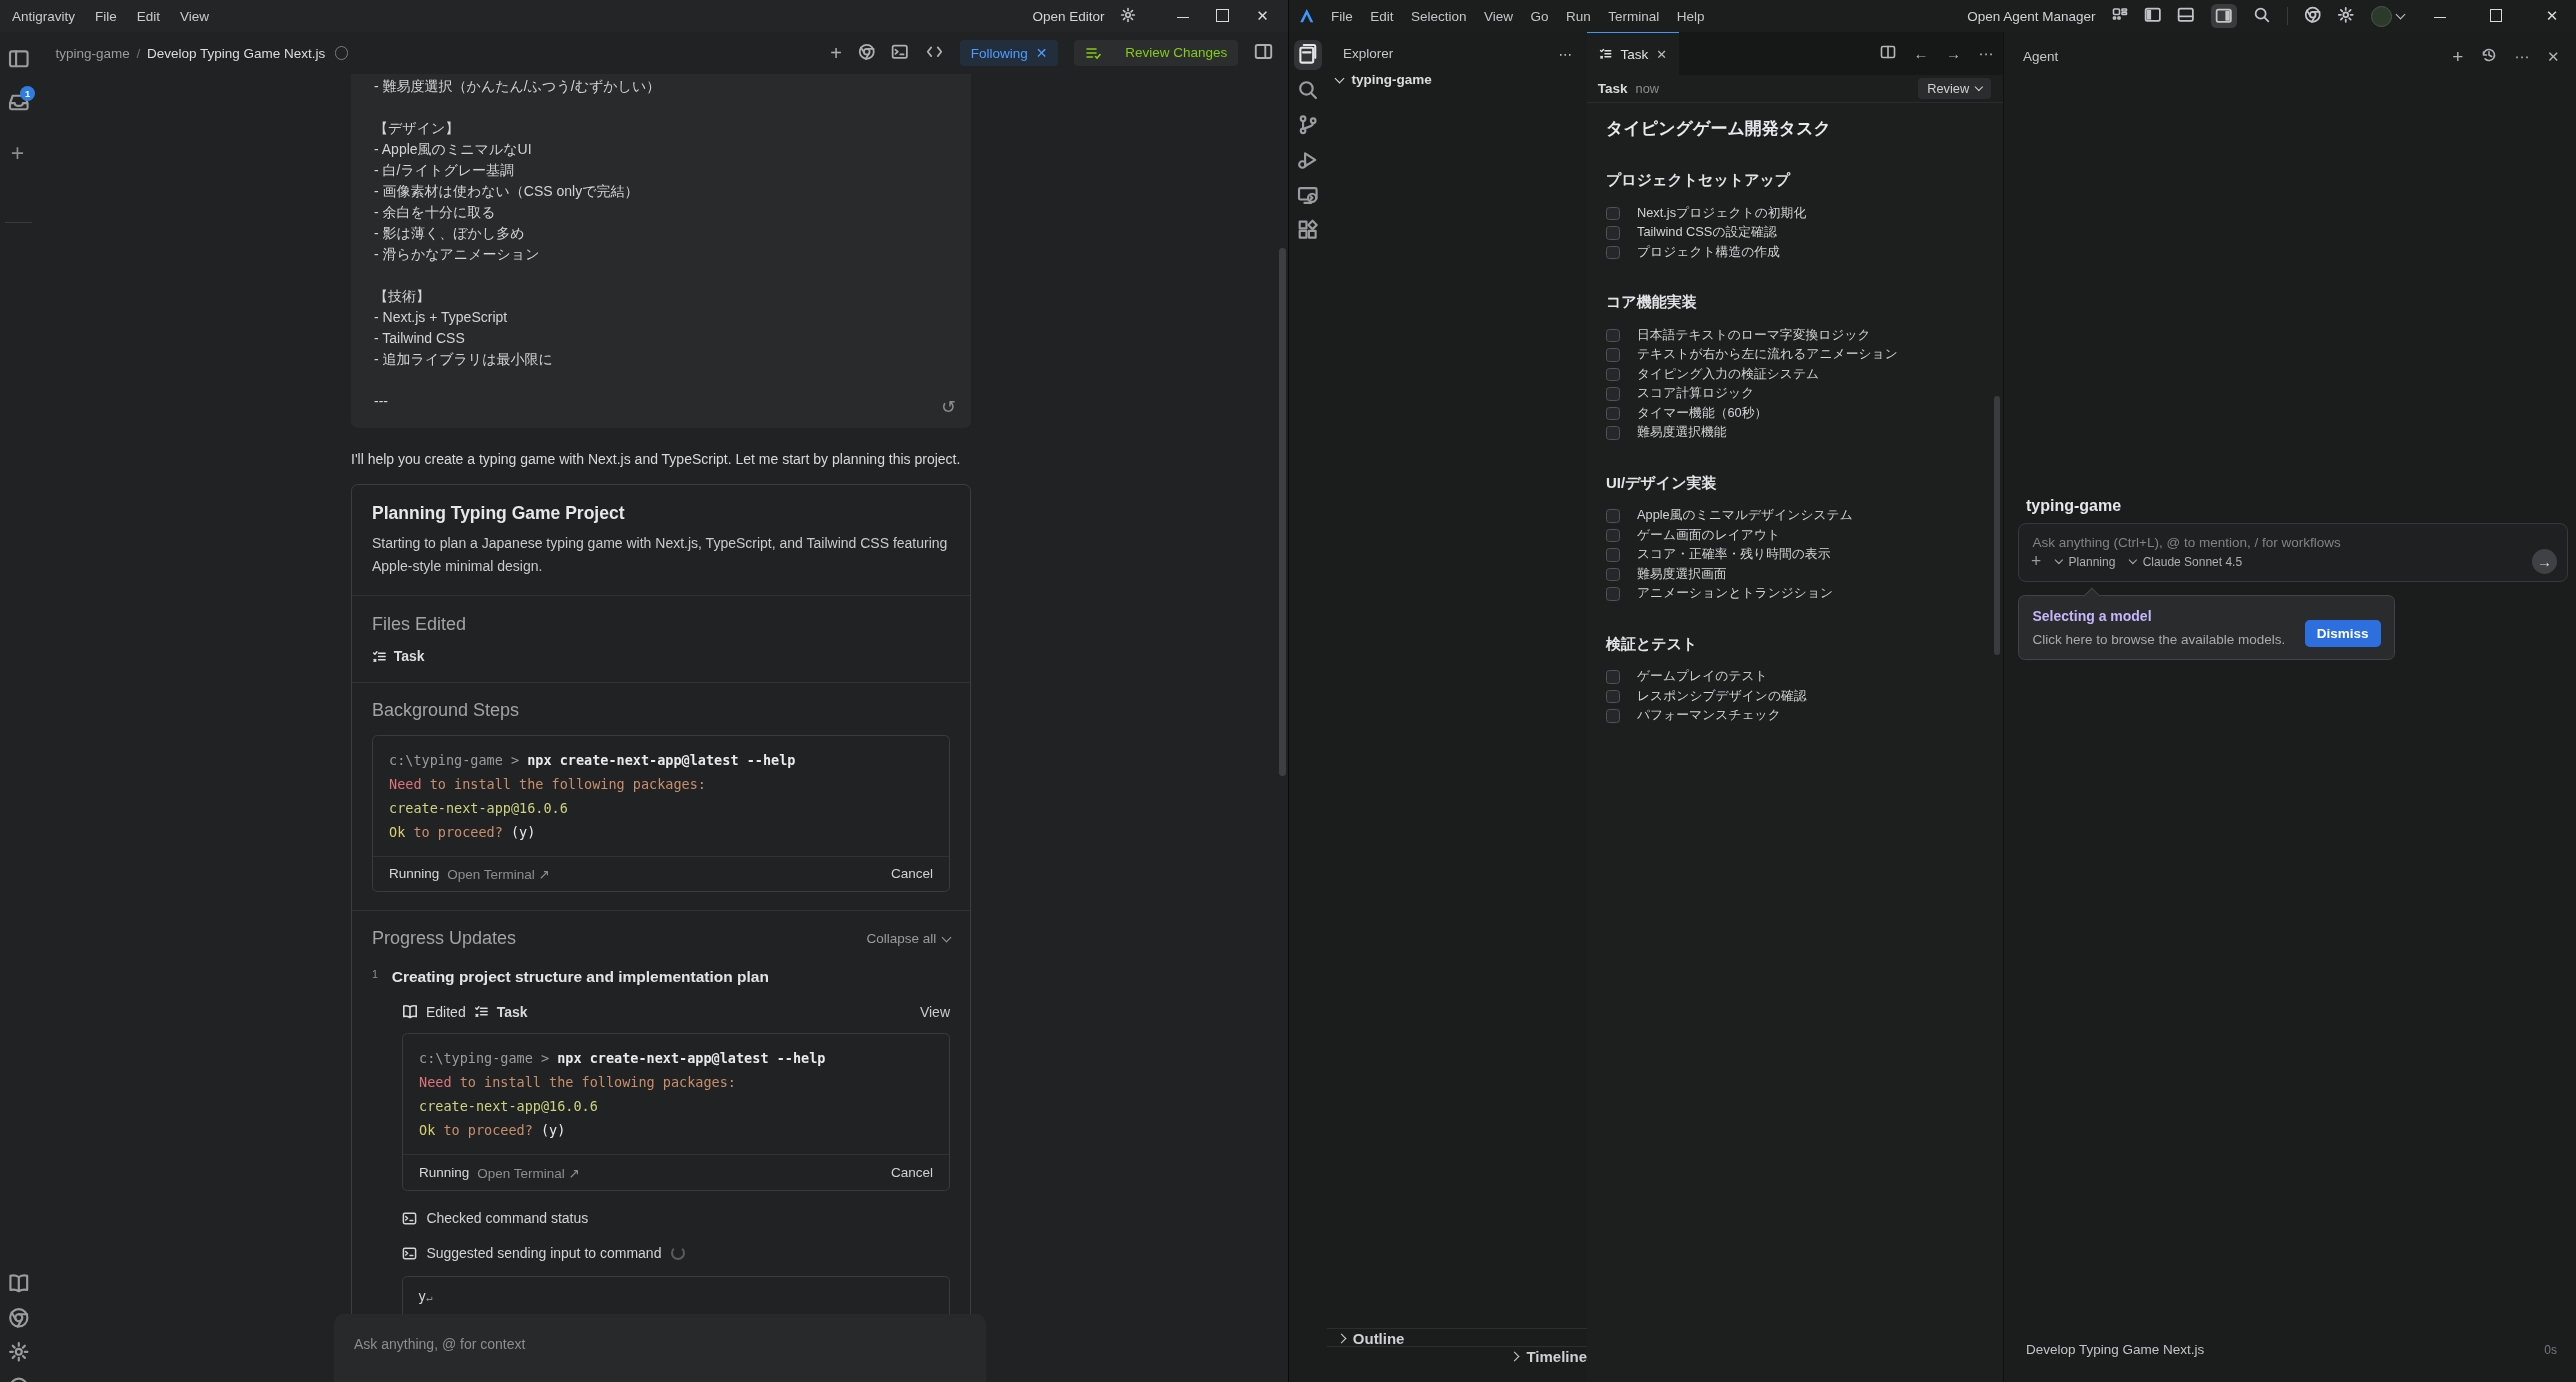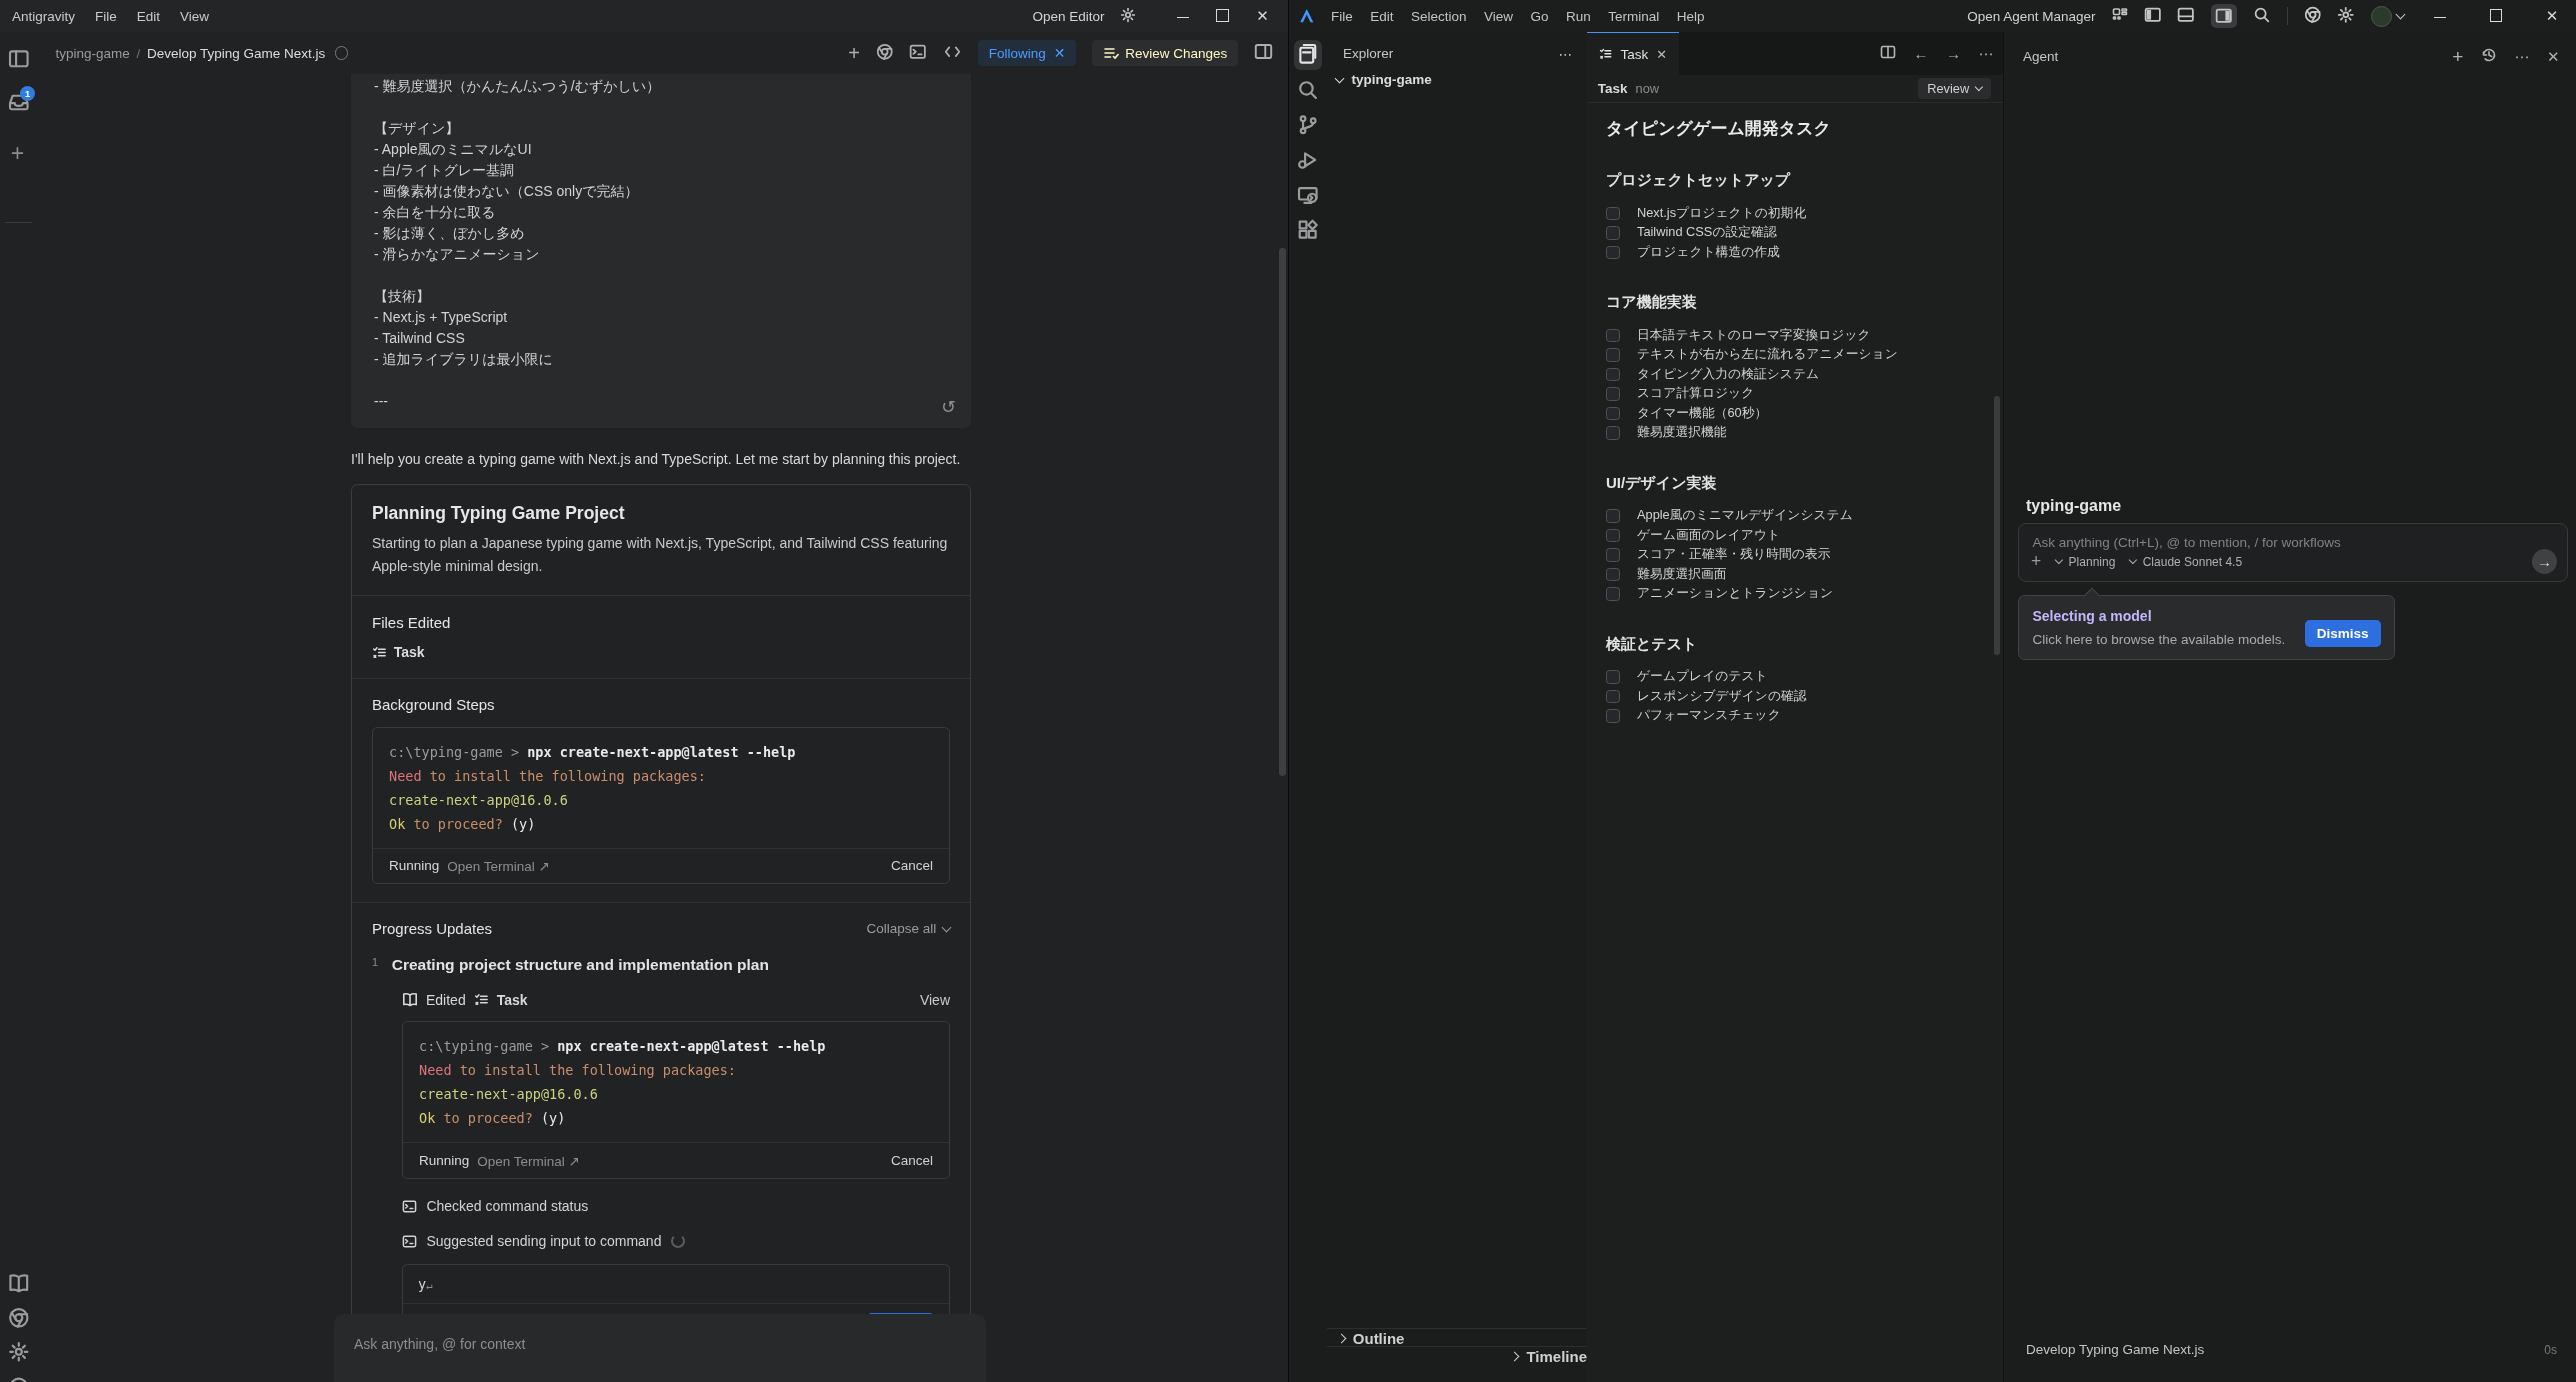--- a/index.html
+++ b/index.html
@@ -17,33 +17,33 @@
   .rail-ic{position:absolute;left:8px;color:#9b9c9e;}
   .badge{position:absolute;left:12px;top:-5.4px;background:#2f7de1;color:#fff;border-radius:50%;width:15px;height:15px;font-size:9.4px;display:flex;align-items:center;justify-content:center;font-weight:700;}
   .rail-div{position:absolute;left:5.4px;top:190px;width:27px;height:0.7px;background:#3a3b3d;}
   .lw-top{position:absolute;left:38px;top:32px;width:1250px;height:42px;display:flex;align-items:center;box-sizing:border-box;padding:0 15px 0 17.5px;font-size:13.5px;}
   .crumb-dim{color:#9a9b9d;}
   .crumb-sep{color:#6f7072;margin:0 6.7px;}
   .crumb-main{color:#dcdddd;}
   .ring{display:inline-block;width:11.5px;height:11.5px;border:1.3px solid #7a7b7d;border-radius:50%;margin-left:9.4px;}
   .top-actions{margin-left:auto;display:flex;align-items:center;gap:16px;color:#aeafb1;}
   .chip-follow{display:flex;align-items:center;gap:8px;background:rgba(47,109,190,.16);border-radius:4px;padding:5.4px 10.8px;color:#4d9dff;font-size:13.5px;}
-  .chip-review{display:flex;align-items:center;gap:6px;background:#2c2d2f;border-radius:4px;padding:5.4px 10.8px;color:#fef9c3;font-size:13.5px;}
+  .chip-review{display:flex;align-items:flex-start;gap:24px;background:#2c2d2f;border-radius:4px;padding:5.4px 10.8px;color:#84cc16;font-size:13.5px;}
   .lw-scroll{position:absolute;left:38px;top:74px;width:1250px;height:1309px;overflow:hidden;}
   .content{position:absolute;left:313px;top:0;width:620px;}
   .bubble{margin-top:-17.5px;background:#292a2c;border-radius:6.7px;padding:19px 23px 16px 23px;position:relative;}
   .mline{font-size:14px;line-height:21px;min-height:21px;color:#d2d3d4;white-space:pre-wrap;}
   .undo{position:absolute;right:15px;bottom:9.4px;color:#8c8d8f;font-size:17.5px;}
   .intro{margin-top:23px;font-size:14px;color:#d8d9da;}
   .card{margin-top:17.5px;border:0.7px solid #3c3d3f;border-radius:6.7px;}
   .csec{padding:17.5px 20px;border-bottom:0.7px solid #313234;}
   .csec:last-child{border-bottom:none;}
   .ctitle{font-size:17.5px;font-weight:700;color:#e6e7e8;margin-bottom:8px;}
   .csub{font-size:14px;line-height:23px;color:#c9cacb;}
-  .seclabel{font-size:15px;color:#e5e5e5;}
+  .seclabel{font-size:18px;color:#a3a3a3;}
   .filerow{margin-top:13.5px;display:flex;align-items:center;gap:6.7px;font-size:14px;color:#dcdddd;font-weight:600;}
   .term{margin-top:13.5px;border:0.7px solid #3a3b3d;border-radius:5.4px;font-family:"DejaVu Sans Mono",monospace;font-size:13.5px;}
   .term-body{padding:12px 16px;line-height:24px;}
   .tp{color:#9a9b9d;} .tc{color:#e9eaeb;font-weight:700;}
   .tred{color:#dd747a;} .torg{color:#c98e6a;} .tyg{color:#ccd37f;} .tgold{color:#d6d06e;} .twhite{color:#e9eaeb;}
   .term-foot{border-top:0.7px solid #313234;padding:9.4px 16px;display:flex;align-items:center;font-family:"Liberation Sans",sans-serif;font-size:13.5px;}
   .running{color:#d8d9da;margin-right:8px;}
   .opent{color:#8c8d8f;}
   .cancel{margin-left:auto;color:#d0d1d2;}
   .prog-head{display:flex;align-items:center;}

